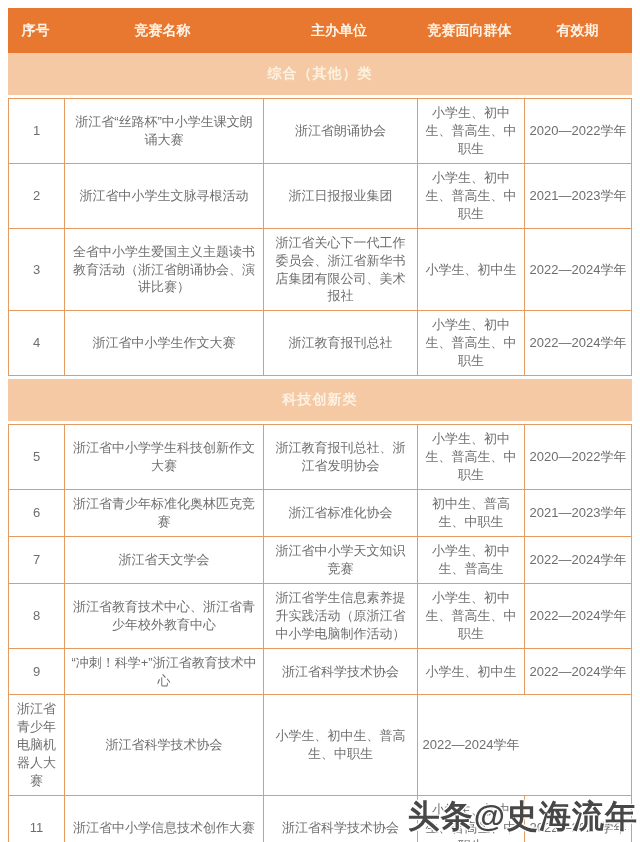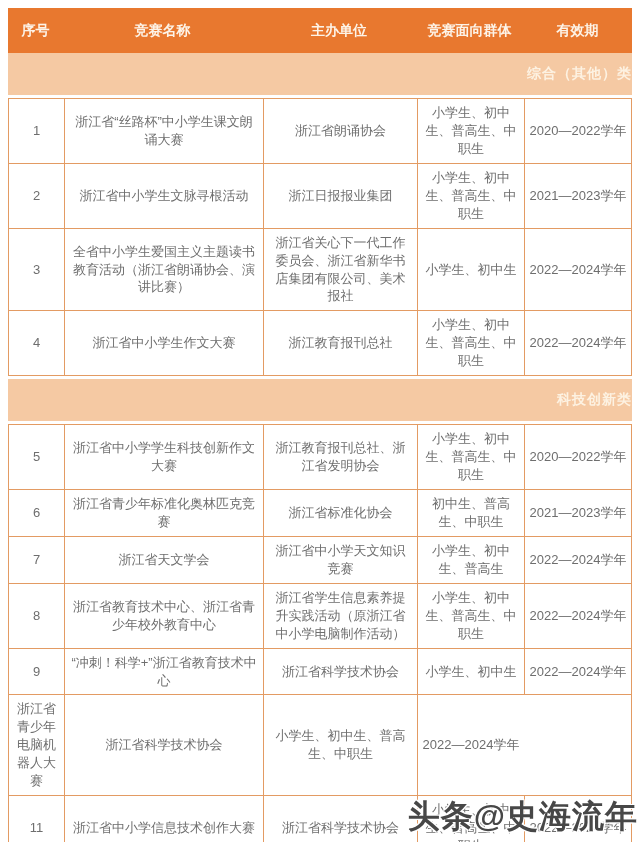--- a/index.html
+++ b/index.html
@@ -36,21 +36,21 @@
   .thead .hcell{
     display:flex;align-items:center;justify-content:center;
     text-align:center;
     font-family:Liberation Mono, monospace;
   }
 
   .band{
     background:var(--band-bg);
     color:var(--band-text);
     height:42px;
-    display:flex;align-items:center;justify-content:flex-end;
+    display:flex;align-items:center;justify-content:center;
     font-size:14px;font-weight:700;
     letter-spacing:1px;
     margin-bottom:3px;
   }
 
   .rows-group{
     border:1px solid var(--border);
     background:var(--row-bg);
     margin-bottom:3px;
   }

